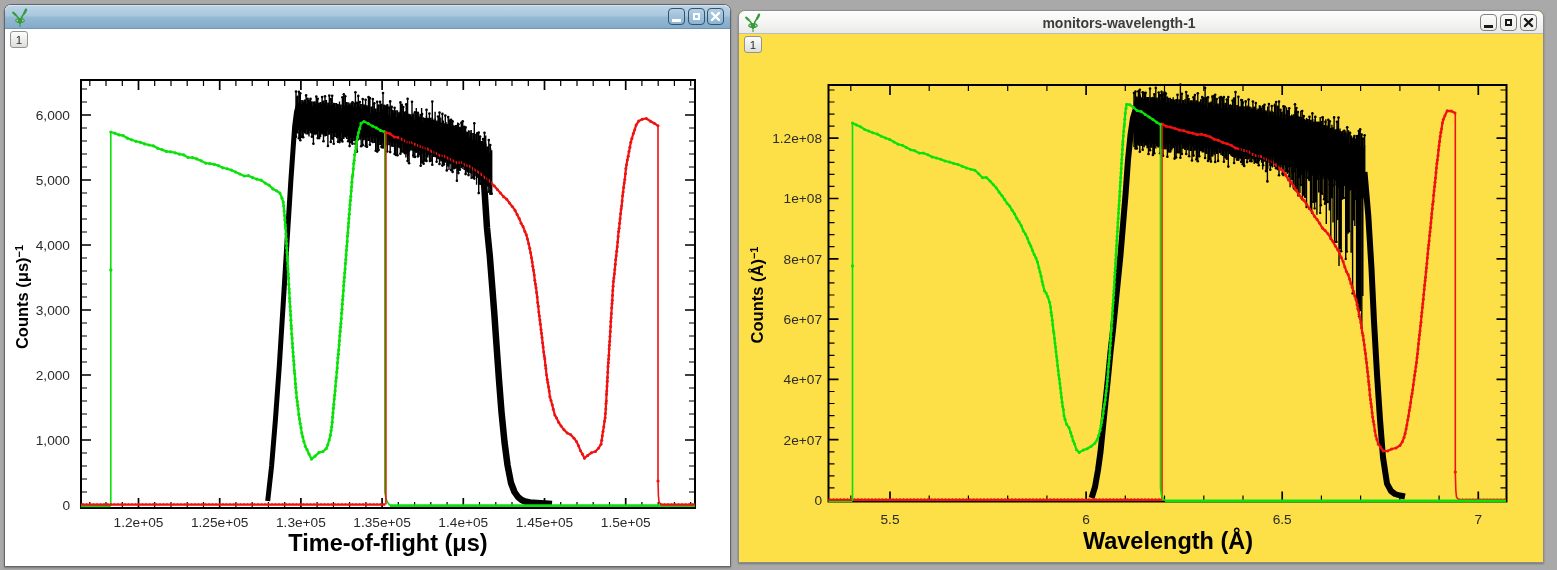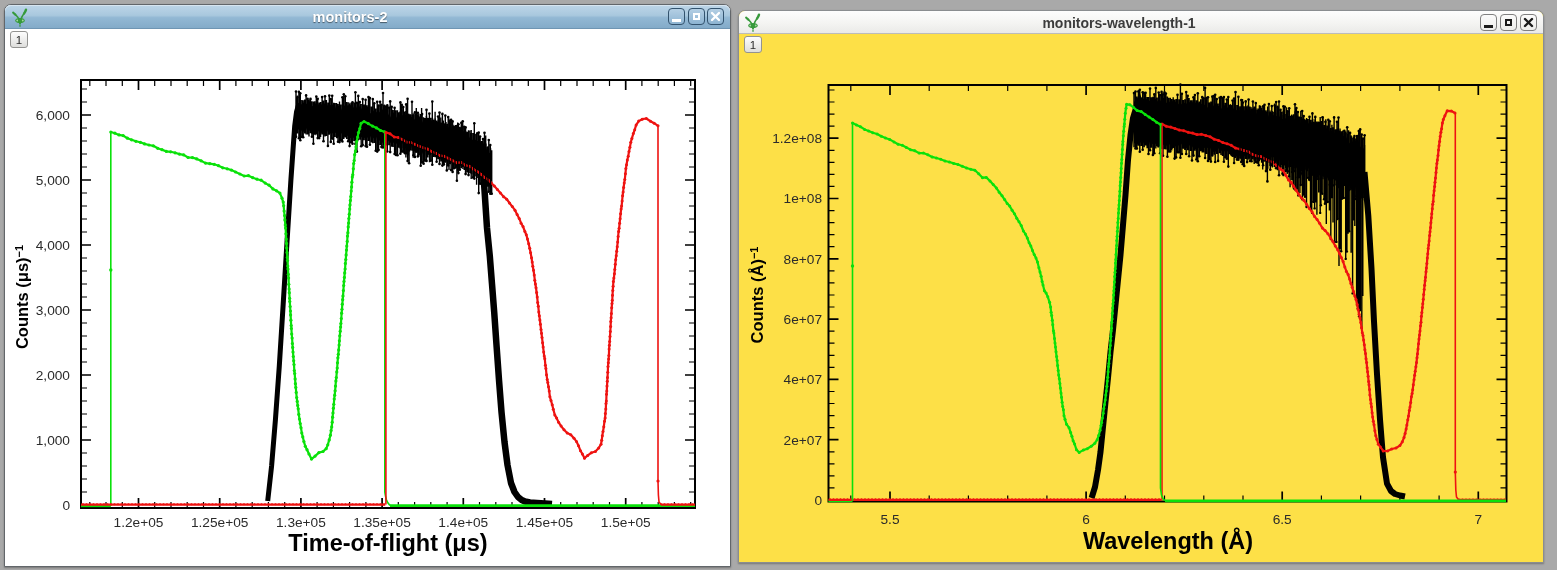--- a/index.html
+++ b/index.html
@@ -29,21 +29,20 @@
 #w2 .b1 { left:741px; } #w2 .b2 { left:761px; } #w2 .b3 { left:781px; }
 .tab { position:absolute; width:18px; height:17px; border:1px solid #939391;
   border-radius:3px; background:linear-gradient(#fdfdfd,#dededc);
   font-size:11.5px; color:#2d2d2d; text-align:center; line-height:16px; }
 .mingl { position:absolute; left:3px; top:10px; width:9px; height:2.5px; }
 .maxgl { position:absolute; left:4px; top:4px; width:7px; height:7px; background:transparent; }
 </style></head>
 <body>
 <div class="win" id="w1">
  <div class="tbar">
-  <div class="title">monitors-2</div>
   <div class="btn b1">
         <div class="mingl" style="background:#fff"></div>
       </div>
   <div class="btn b2">
         <div class="maxgl" style="border:2px solid #fff"></div>
       </div>
   <div class="btn b3">
         <svg width="15" height="15" style="position:absolute;left:0;top:0">
           <path d="M4 4 L11 11 M11 4 L4 11" stroke="#fff" stroke-width="2.4" stroke-linecap="round"></path>
         </svg>

